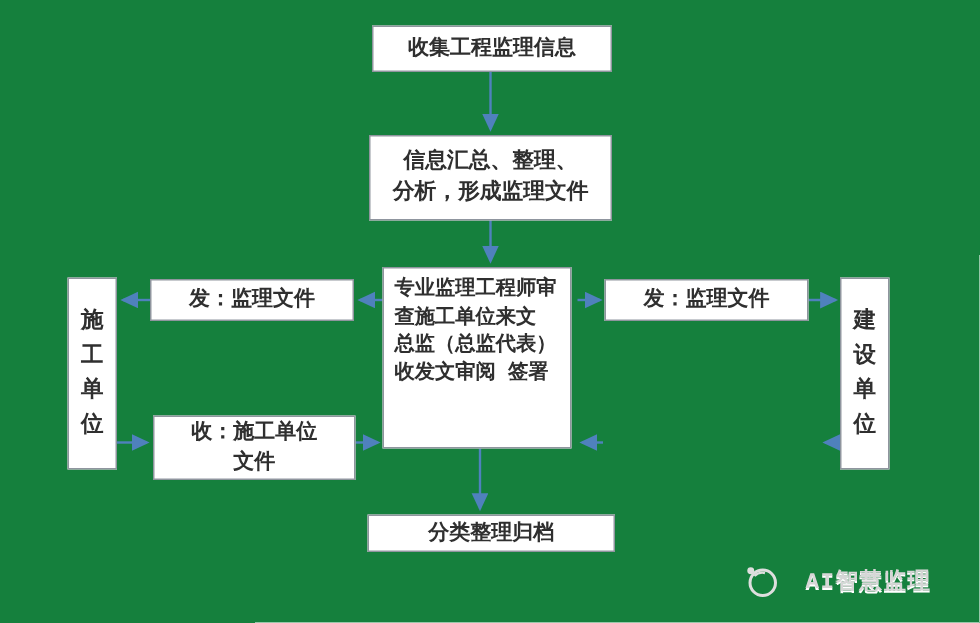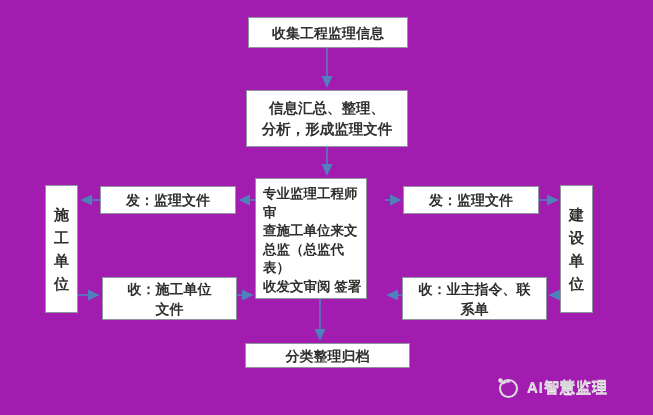--- a/index.html
+++ b/index.html
@@ -1,44 +1,44 @@
 <!DOCTYPE html>
 <html><head>
 <meta charset="utf-8">
 <style>
   html,body{margin:0;padding:0;background:#ffffff;}
   .stage{
-    position:relative;width:653px;height:415px;background:#a21caf;overflow:hidden;
-    font-family:Liberation Sans, sans-serif;
+    position:relative;width:653px;height:415px;background:#15803d;overflow:hidden;
+    font-family:Liberation Mono, monospace;
   }
   .node{
     position:absolute;box-sizing:border-box;background:#ffffff;
     border:1.5px solid #8f959e;color:#2f2f2f;font-weight:600;
     display:flex;align-items:center;justify-content:center;
     text-align:center;white-space:pre-line;font-size:14px;line-height:20px;
   }
   .node-collect{left:248px;top:17px;width:160px;height:31px;}
   .node-summarize{left:246px;top:90px;width:162px;height:57px;font-size:14.5px;line-height:21px;}
   .node-review{
-    left:255px;top:178px;width:112px;height:121px;
+    left:255px;top:178px;width:126px;height:121px;
     align-items:flex-start;justify-content:flex-start;text-align:left;
     padding:6px 3px 16px 7px;font-size:13.5px;line-height:18.5px;
   }
   .node-send-left{left:100px;top:186px;width:136px;height:28px;}
   .node-send-right{left:403px;top:186px;width:136px;height:28px;}
   .node-receive-left{left:102px;top:277px;width:135px;height:43px;}
   .node-receive-right{left:402px;top:277px;width:145px;height:43px;}
   .node-contractor{left:45px;top:185px;width:33px;height:128px;font-size:15px;line-height:23px;}
   .node-client{left:560px;top:185px;width:33px;height:128px;font-size:15px;line-height:23px;}
   .node-archive{left:245px;top:343px;width:165px;height:25px;}
   .arrows{position:absolute;left:0;top:0;width:653px;height:415px;pointer-events:none;}
   .arrows line{stroke:#4f81bd;stroke-width:1.6px;}
   .watermark{
     position:absolute;left:496px;top:374px;height:26px;
-    display:flex;align-items:center;gap:7px;
+    display:flex;align-items:center;gap:17px;
   }
   .watermark-text{
     color:#d6d6d6;font-size:15px;font-weight:700;letter-spacing:1px;
     text-shadow:0 1px 0 #ffffff;
   }
 </style>
 </head>
 <body>
 
 <div class="stage">
@@ -66,22 +66,20 @@
   <div class="node node-summarize">信息汇总、整理、
 分析，形成监理文件</div>
   <div class="node node-review">专业监理工程师审
 查施工单位来文
 总监（总监代表）
 收发文审阅 签署</div>
   <div class="node node-send-left">发：监理文件</div>
   <div class="node node-send-right">发：监理文件</div>
   <div class="node node-receive-left">收：施工单位
 文件</div>
-  <div class="node node-receive-right">收：业主指令、联
-系单</div>
   <div class="node node-contractor">施
 工
 单
 位</div>
   <div class="node node-client">建
 设
 单
 位</div>
   <div class="node node-archive">分类整理归档</div>
 

